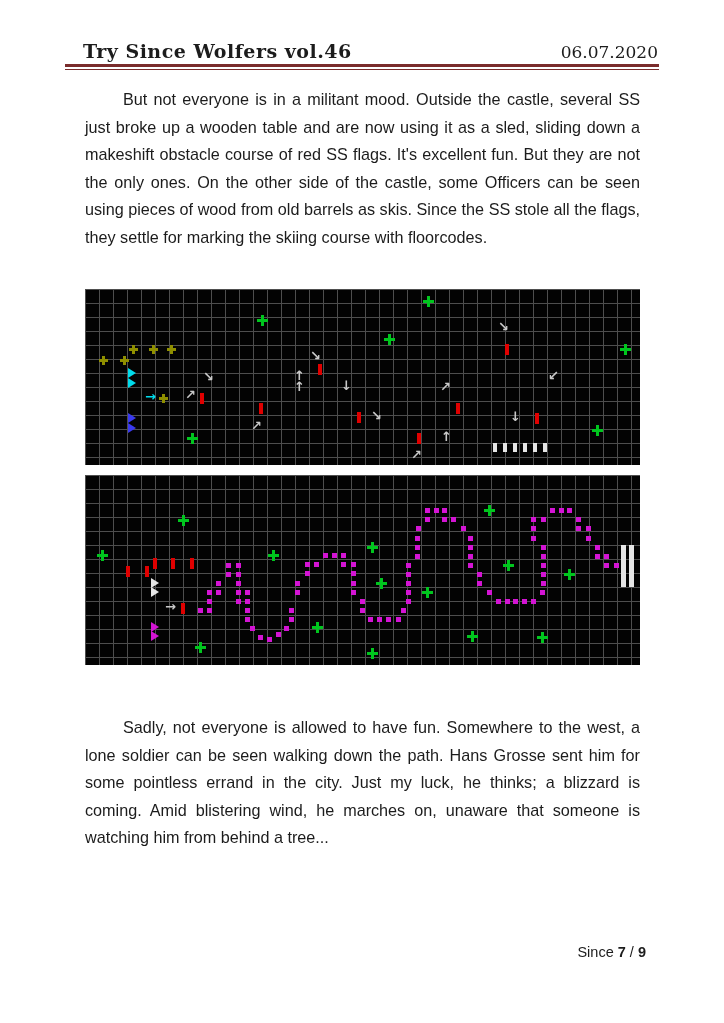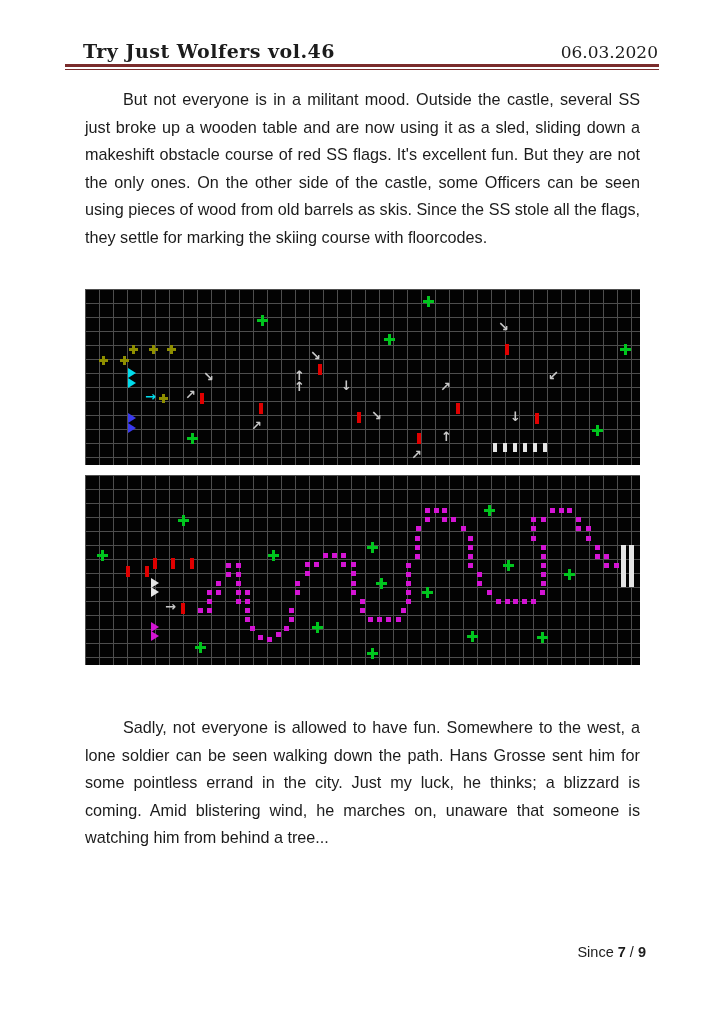--- a/index.html
+++ b/index.html
@@ -36,22 +36,22 @@
        border-left:8px solid var(--c);}
   .dot{width:5px;height:5px;background:var(--c);}
   .bar{background:var(--c);}
   .arw{font-family:"DejaVu Sans",sans-serif;font-size:13px;line-height:16px;font-weight:bold;color:var(--c);}
 </style>
 </head>
 <body>
 
 <div class="page" style="--rule: #7a2c2c;">
 
-  <div class="hdr-title">Try Just Wolfers vol.46</div>
-  <div class="hdr-date">06.03.2020</div>
+  <div class="hdr-title">Try Since Wolfers vol.46</div>
+  <div class="hdr-date">06.07.2020</div>
   <div class="hdr-rule"></div>
 
   <p class="para p1">But not everyone is in a militant mood. Outside the castle, several SS just broke up a wooden table and are now using it as a sled, sliding down a makeshift obstacle course of red SS flags. It's excellent fun. But they are not the only ones. On the other side of the castle, some Officers can be seen using pieces of wood from old barrels as skis. Since the SS stole all the flags, they settle for marking the skiing course with floorcodes.</p>
 
   <div class="map map1" style="width: 555px; height: 176px; background-size: 14px 14px;">
       <div class="cross s11" style="left: 171.5px; top: 25.5px; --c: #00c61e;"></div>
       <div class="cross s11" style="left: 337.5px; top: 6.5px; --c: #00c61e;"></div>
       <div class="cross s11" style="left: 298.5px; top: 44.5px; --c: #00c61e;"></div>
       <div class="cross s11" style="left: 534.5px; top: 54.5px; --c: #00c61e;"></div>
       <div class="cross s11" style="left: 101.5px; top: 143.5px; --c: #00c61e;"></div>

